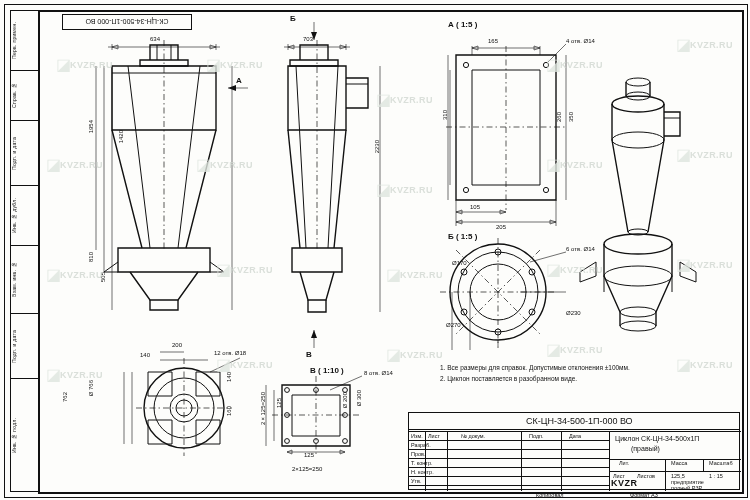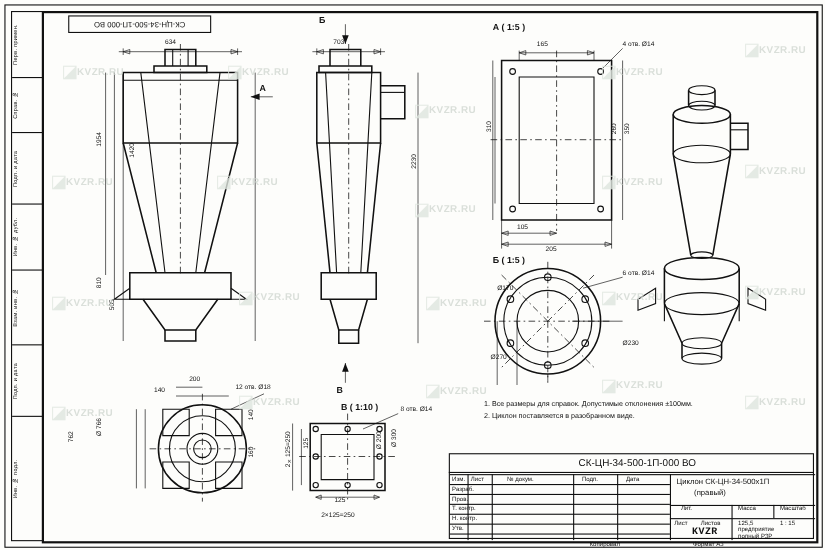--- a/index.html
+++ b/index.html
@@ -315,21 +315,21 @@
     <span class="tb-mid" style="left:222px;top:32px;">(правый)</span>
 
     <span class="tb-txt" style="left:210px;top:47px;">Лит.</span>
     <span class="tb-txt" style="left:262px;top:47px;">Масса</span>
     <span class="tb-txt" style="left:300px;top:47px;">Масштаб</span>
     <span class="tb-txt" style="left:262px;top:60px;">125,5</span>
     <span class="tb-txt" style="left:300px;top:60px;">1 : 15</span>
     <span class="tb-txt" style="left:204px;top:60px;">Лист</span>
     <span class="tb-txt" style="left:228px;top:60px;">Листов</span>
 
-    <span class="kvzr" style="left:220px;top:65px;font-family:Liberation Mono, monospace;">KVZR</span>
+    <span class="kvzr" style="left:202px;top:65px;">KVZR</span>
     <span class="tb-txt" style="left:262px;top:66px;">предприятие</span>
     <span class="tb-txt" style="left:262px;top:72px;">полный Р3Р</span>
   </div>
 
   <div class="tb-txt" style="position:absolute;left:536px;top:492px;font-size:5.5px;">Копировал</div>
   <div class="tb-txt" style="position:absolute;left:630px;top:492px;font-size:5.5px;">Формат А3</div>
 
   <div id="wm-layer">
       <div class="wm" style="left: 70px; top: 60px;">KVZR.RU</div>
       <div class="wmlogo" style="left: 56px; top: 55px;">◪</div>

